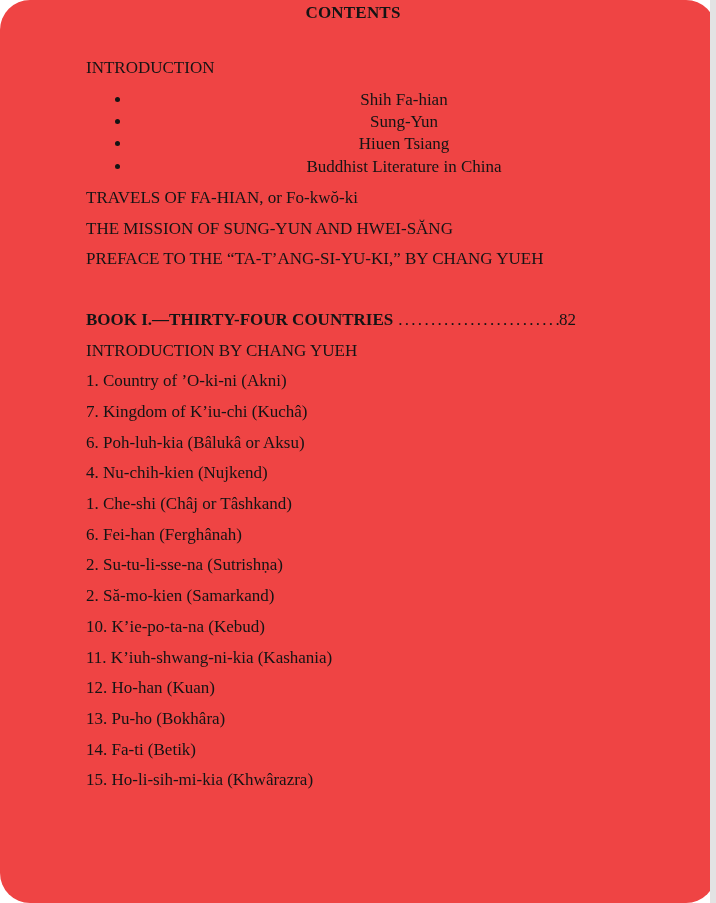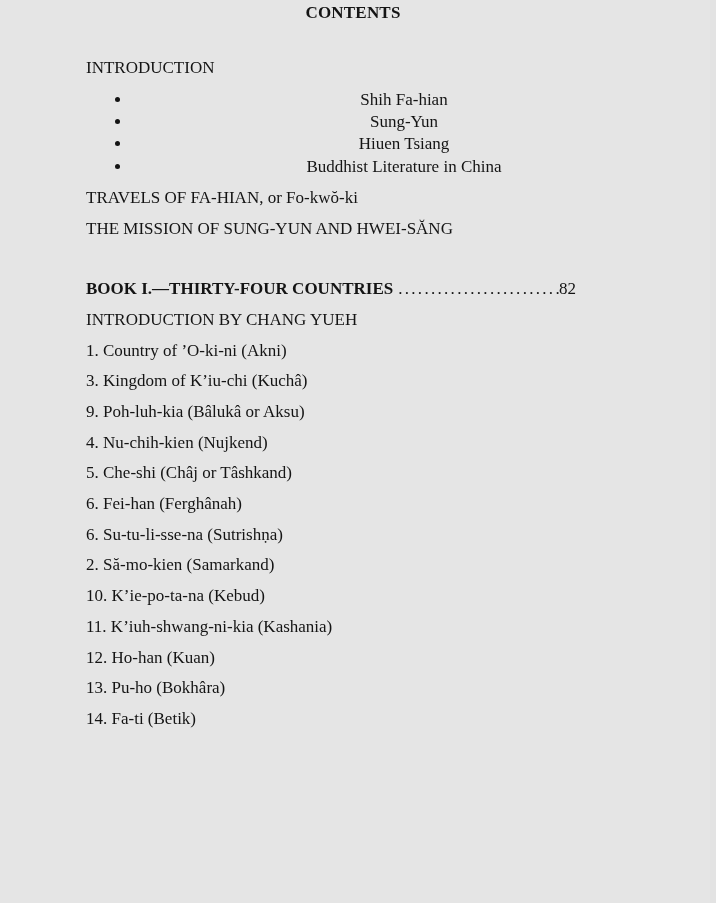--- a/index.html
+++ b/index.html
@@ -11,21 +11,22 @@
     width: 716px;
     height: 903px;
     position: relative;
     overflow: hidden;
     font-family: "Liberation Serif", "DejaVu Serif", serif;
     color: #141414;
   }
   .page {
     position: absolute;
     inset: 0;
-    background: #e5e5e5;
+    background: #ef4444;
+    border-radius: 30px;
   }
   .doc-title {
     margin: 3px 0 12px 0;
     font-size: 17px;
     line-height: 20px;
     font-weight: bold;
     text-align: center;
     letter-spacing: 0.2px;
     
     width: 706px;
@@ -94,42 +95,44 @@
 
     <ul class="bullet-list">
       <li>Shih Fa-hian</li>
       <li>Sung-Yun</li>
       <li>Hiuen Tsiang</li>
       <li>Buddhist Literature in China</li>
     </ul>
 
     <p>TRAVELS OF FA-HIAN, or Fo-kwŏ-ki</p>
     <p>THE MISSION OF SUNG-YUN AND HWEI-SĂNG</p>
+    <p>PREFACE TO THE “TA-T’ANG-SI-YU-KI,” BY CHANG YUEH</p>
 
     <div class="section-gap"></div>
 
     <p class="book-line">
       <span class="label">BOOK I.—THIRTY-FOUR COUNTRIES</span>
       <span class="leader">..........................................</span>
       <span class="pagenum">82</span>
     </p>
 
     <p>INTRODUCTION BY CHANG YUEH</p>
 
     <p>1. Country of ’O-ki-ni (Akni)</p>
-    <p>3. Kingdom of K’iu-chi (Kuchâ)</p>
-    <p>9. Poh-luh-kia (Bâlukâ or Aksu)</p>
+    <p>7. Kingdom of K’iu-chi (Kuchâ)</p>
+    <p>6. Poh-luh-kia (Bâlukâ or Aksu)</p>
     <p>4. Nu-chih-kien (Nujkend)</p>
-    <p>5. Che-shi (Châj or Tâshkand)</p>
+    <p>1. Che-shi (Châj or Tâshkand)</p>
     <p>6. Fei-han (Ferghânah)</p>
-    <p>6. Su-tu-li-sse-na (Sutrishṇa)</p>
+    <p>2. Su-tu-li-sse-na (Sutrishṇa)</p>
     <p>2. Să-mo-kien (Samarkand)</p>
     <p>10. K’ie-po-ta-na (Kebud)</p>
     <p>11. K’iuh-shwang-ni-kia (Kashania)</p>
     <p>12. Ho-han (Kuan)</p>
     <p>13. Pu-ho (Bokhâra)</p>
     <p>14. Fa-ti (Betik)</p>
+    <p>15. Ho-li-sih-mi-kia (Khwârazra)</p>
 
   </div>
 
   <div class="scroll-strip" style="background: rgb(227, 227, 227);"></div>
 
 </div>
 
 </body></html>

